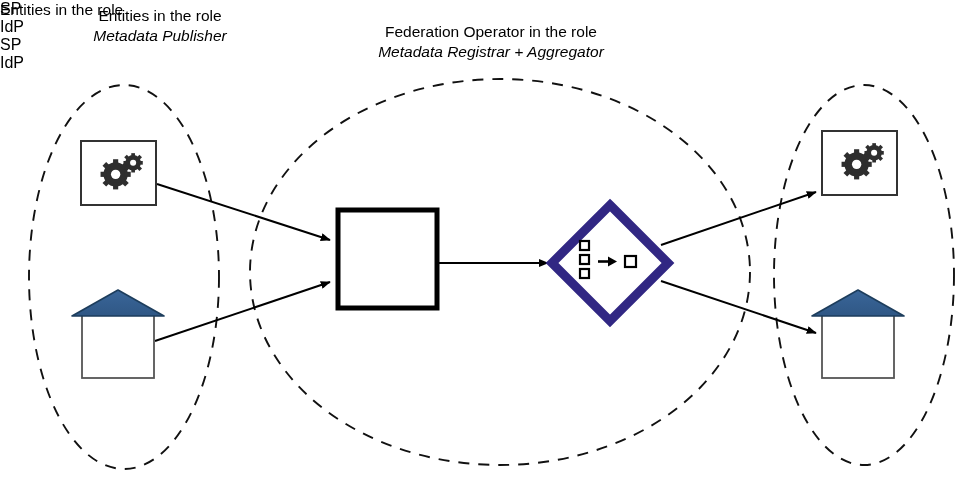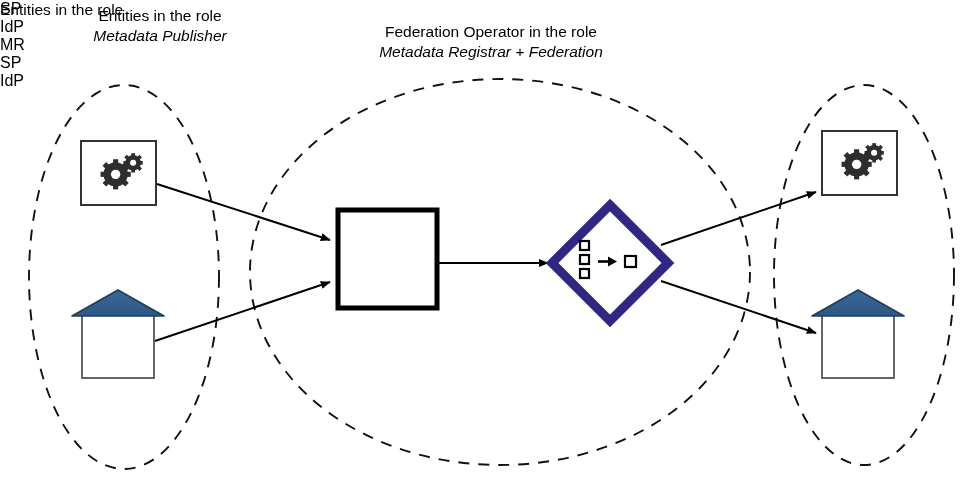--- a/index.html
+++ b/index.html
@@ -181,26 +181,25 @@
       <polygon points="858,290 904,316 812,316" fill="url(#roofgrad)" stroke="#1d3d5c" stroke-width="1.6" stroke-linejoin="round"></polygon>
     </g>
   </svg>
 
   <div class="hdr" id="hdr-publisher">
     <span class="l1">Entities in the role</span>
     <span class="l2">Metadata Publisher</span>
   </div>
   <div class="hdr" id="hdr-operator">
     <span class="l1">Federation Operator in the role</span>
-    <span class="l2">Metadata Registrar + Federation</span>
+    <span class="l2">Metadata Registrar + Aggregator</span>
   </div>
   <div class="hdr" id="hdr-consumer">
     <span class="l1">Entities in the role</span>
   </div>
 
   <div class="node-label" id="label-sp-left">SP</div>
   <div class="node-label" id="label-idp-left">IdP</div>
-  <div class="node-label" id="label-mr">MR</div>
   <div class="node-label" id="label-sp-right">SP</div>
   <div class="node-label" id="label-idp-right">IdP</div>
 
 
 </div>
 
 </body></html>

